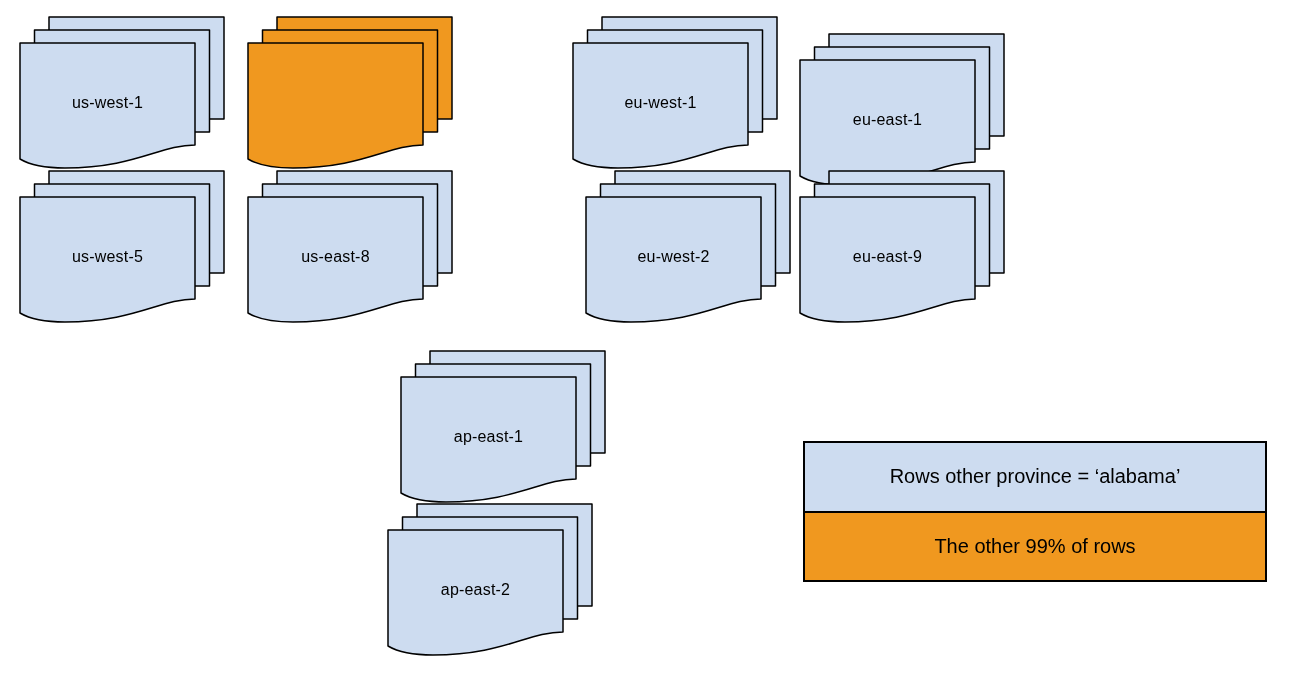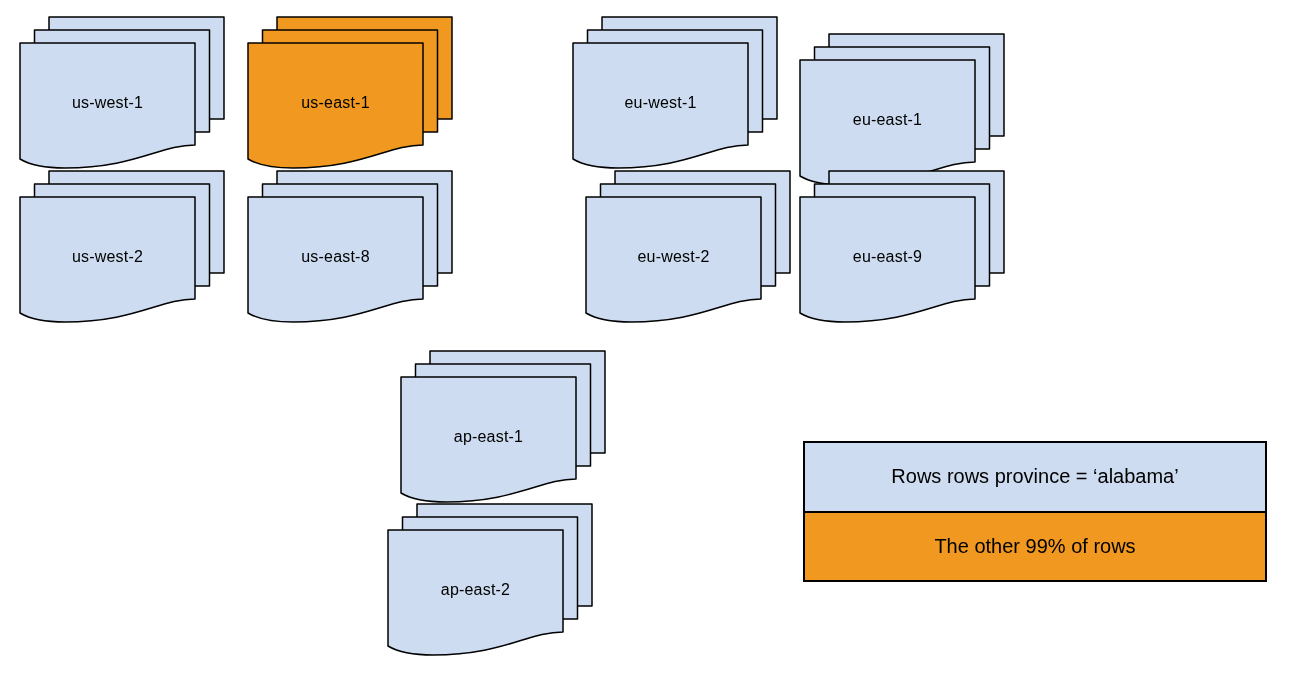--- a/index.html
+++ b/index.html
@@ -94,42 +94,41 @@
     <svg width="206" height="154" viewBox="0 0 206 154">
         <use href="#doc-stack-shape"></use>
       </svg>
     <div class="doclabel">us-west-1</div>
   </div>
 
   <div class="docstack highlight" style="left:247px;top:16px">
     <svg width="206" height="154" viewBox="0 0 206 154">
         <use href="#doc-stack-shape"></use>
       </svg>
-    <div class="doclabel">us-east-1</div>
   </div>
 
   <div class="docstack normal" style="left:572px;top:16px">
     <svg width="206" height="154" viewBox="0 0 206 154">
         <use href="#doc-stack-shape"></use>
       </svg>
     <div class="doclabel">eu-west-1</div>
   </div>
 
   <div class="docstack normal" style="left:799px;top:33px">
     <svg width="206" height="154" viewBox="0 0 206 154">
         <use href="#doc-stack-shape"></use>
       </svg>
     <div class="doclabel">eu-east-1</div>
   </div>
 
   <div class="docstack normal" style="left:19px;top:170px">
     <svg width="206" height="154" viewBox="0 0 206 154">
         <use href="#doc-stack-shape"></use>
       </svg>
-    <div class="doclabel">us-west-2</div>
+    <div class="doclabel">us-west-5</div>
   </div>
 
   <div class="docstack normal" style="left:247px;top:170px">
     <svg width="206" height="154" viewBox="0 0 206 154">
         <use href="#doc-stack-shape"></use>
       </svg>
     <div class="doclabel">us-east-8</div>
   </div>
 
   <div class="docstack normal" style="left:585px;top:170px">
@@ -155,20 +154,20 @@
 
   <div class="docstack normal" style="left:387px;top:503px">
     <svg width="206" height="154" viewBox="0 0 206 154">
         <use href="#doc-stack-shape"></use>
       </svg>
     <div class="doclabel">ap-east-2</div>
   </div>
 
   <div class="legend">
     <div class="legend-row normal">
-      <span>Rows rows province = ‘alabama’</span>
+      <span>Rows other province = ‘alabama’</span>
     </div>
     <div class="legend-row highlight">
       <span>The other 99% of rows</span>
     </div>
   </div>
 
 </div>
 
 </body></html>

